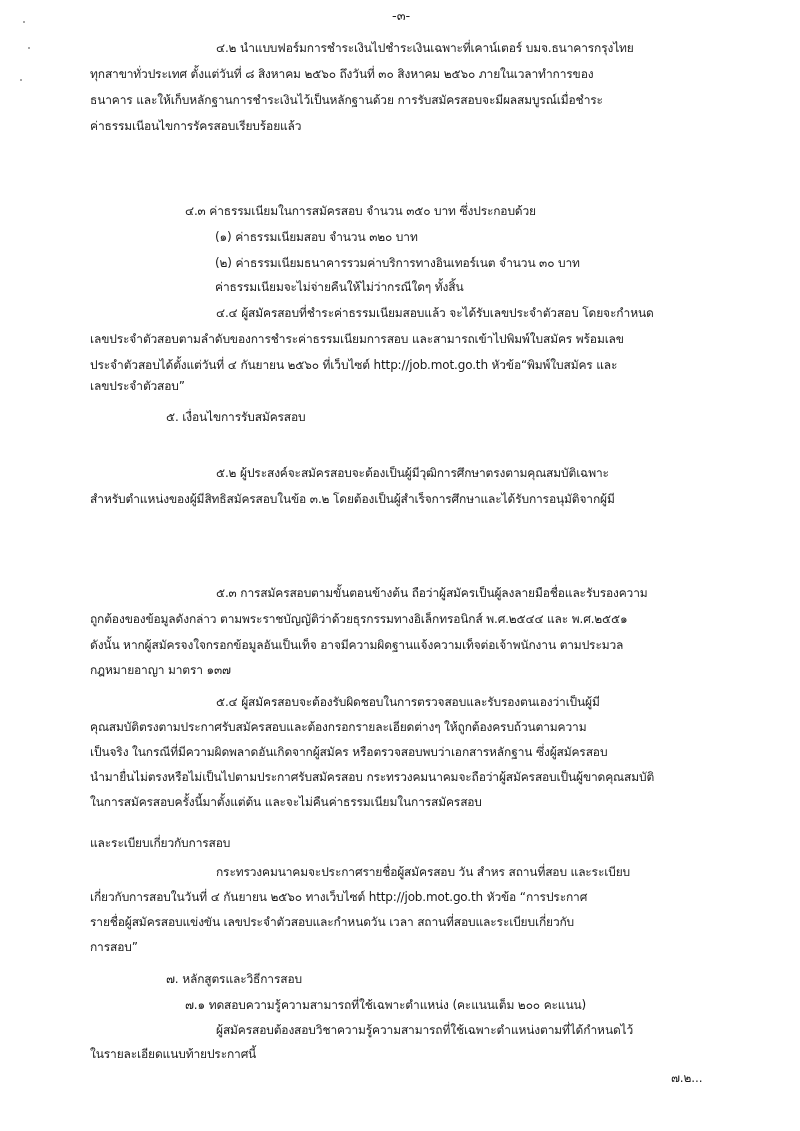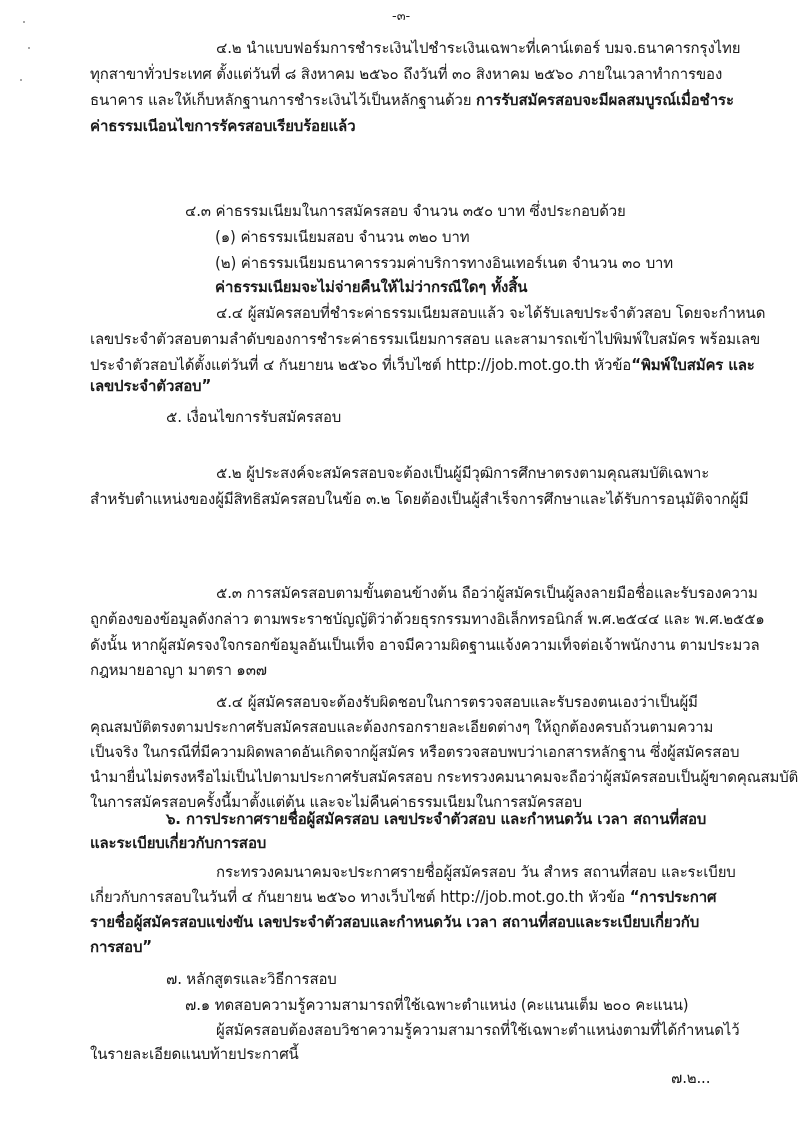--- a/index.html
+++ b/index.html
@@ -4,23 +4,23 @@
 <style>
   html, body { margin: 0; padding: 0; background: #ffffff; }
   body {
     width: 800px; height: 1131px; overflow: hidden; position: relative;
     font-family: "DejaVu Sans", "Liberation Sans", sans-serif;
     color: #1a1a1a;
   }
   .page { position: absolute; left: 0; top: 0; width: 800px; height: 1131px; }
   .line {
     position: absolute; white-space: nowrap;
-    font-size: 15px; line-height: 20px; letter-spacing: -0.15px;
+    font-size: 12px; line-height: 20px; letter-spacing: -0.15px;
   }
-  .b { font-weight: bold; text-align: center; }
+  .b { font-weight: normal; text-align: center; }
   .pnum { position: absolute; left: 388px; top: 12px; font-size: 13px; }
   .speck { position: absolute; width: 2px; height: 2px; background: #888; border-radius: 50%; }
 </style>
 </head>
 <body>
 
 <div class="page">
 
   <span class="speck" style="left:23px;top:21px"></span>
   <span class="speck" style="left:28px;top:47px"></span>
@@ -56,21 +56,20 @@
   <div class="line" style="left:90px;top:609px">ถูกต้องของข้อมูลดังกล่าว ตามพระราชบัญญัติว่าด้วยธุรกรรมทางอิเล็กทรอนิกส์ พ.ศ.๒๕๔๔ และ พ.ศ.๒๕๕๑</div>
   <div class="line" style="left:90px;top:635px">ดังนั้น หากผู้สมัครจงใจกรอกข้อมูลอันเป็นเท็จ อาจมีความผิดฐานแจ้งความเท็จต่อเจ้าพนักงาน ตามประมวล</div>
   <div class="line" style="left:90px;top:660px">กฎหมายอาญา มาตรา ๑๓๗</div>
 
   <div class="line" style="left:216px;top:692px">๕.๔ ผู้สมัครสอบจะต้องรับผิดชอบในการตรวจสอบและรับรองตนเองว่าเป็นผู้มี</div>
   <div class="line" style="left:90px;top:717px">คุณสมบัติตรงตามประกาศรับสมัครสอบและต้องกรอกรายละเอียดต่างๆ ให้ถูกต้องครบถ้วนตามความ</div>
   <div class="line" style="left:90px;top:742px">เป็นจริง ในกรณีที่มีความผิดพลาดอันเกิดจากผู้สมัคร หรือตรวจสอบพบว่าเอกสารหลักฐาน ซึ่งผู้สมัครสอบ</div>
   <div class="line" style="left:90px;top:767px">นำมายื่นไม่ตรงหรือไม่เป็นไปตามประกาศรับสมัครสอบ กระทรวงคมนาคมจะถือว่าผู้สมัครสอบเป็นผู้ขาดคุณสมบัติ</div>
   <div class="line" style="left:90px;top:792px">ในการสมัครสอบครั้งนี้มาตั้งแต่ต้น และจะไม่คืนค่าธรรมเนียมในการสมัครสอบ</div>
 
-  <div class="line b" style="left:166px;top:809px">๖. การประกาศรายชื่อผู้สมัครสอบ เลขประจำตัวสอบ และกำหนดวัน เวลา สถานที่สอบ</div>
   <div class="line b" style="left:90px;top:833px">และระเบียบเกี่ยวกับการสอบ</div>
   <div class="line" style="left:216px;top:862px">กระทรวงคมนาคมจะประกาศรายชื่อผู้สมัครสอบ วัน สำหร สถานที่สอบ และระเบียบ</div>
   <div class="line" style="left:90px;top:887px">
     <span>เกี่ยวกับการสอบในวันที่ ๔ กันยายน ๒๕๖๐ ทางเว็บไซต์ http://job.mot.go.th หัวข้อ </span><span class="b">“การประกาศ</span>
   </div>
   <div class="line b" style="left:90px;top:912px">รายชื่อผู้สมัครสอบแข่งขัน เลขประจำตัวสอบและกำหนดวัน เวลา สถานที่สอบและระเบียบเกี่ยวกับ</div>
   <div class="line b" style="left:90px;top:937px">การสอบ”</div>
 
   <div class="line" style="left:166px;top:969px">๗. หลักสูตรและวิธีการสอบ</div>
   <div class="line" style="left:185px;top:995px">๗.๑ ทดสอบความรู้ความสามารถที่ใช้เฉพาะตำแหน่ง (คะแนนเต็ม ๒๐๐ คะแนน)</div>

